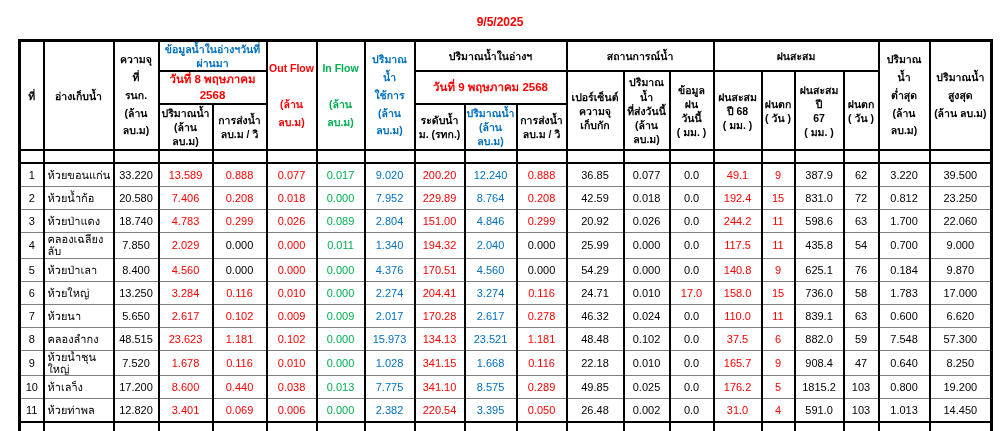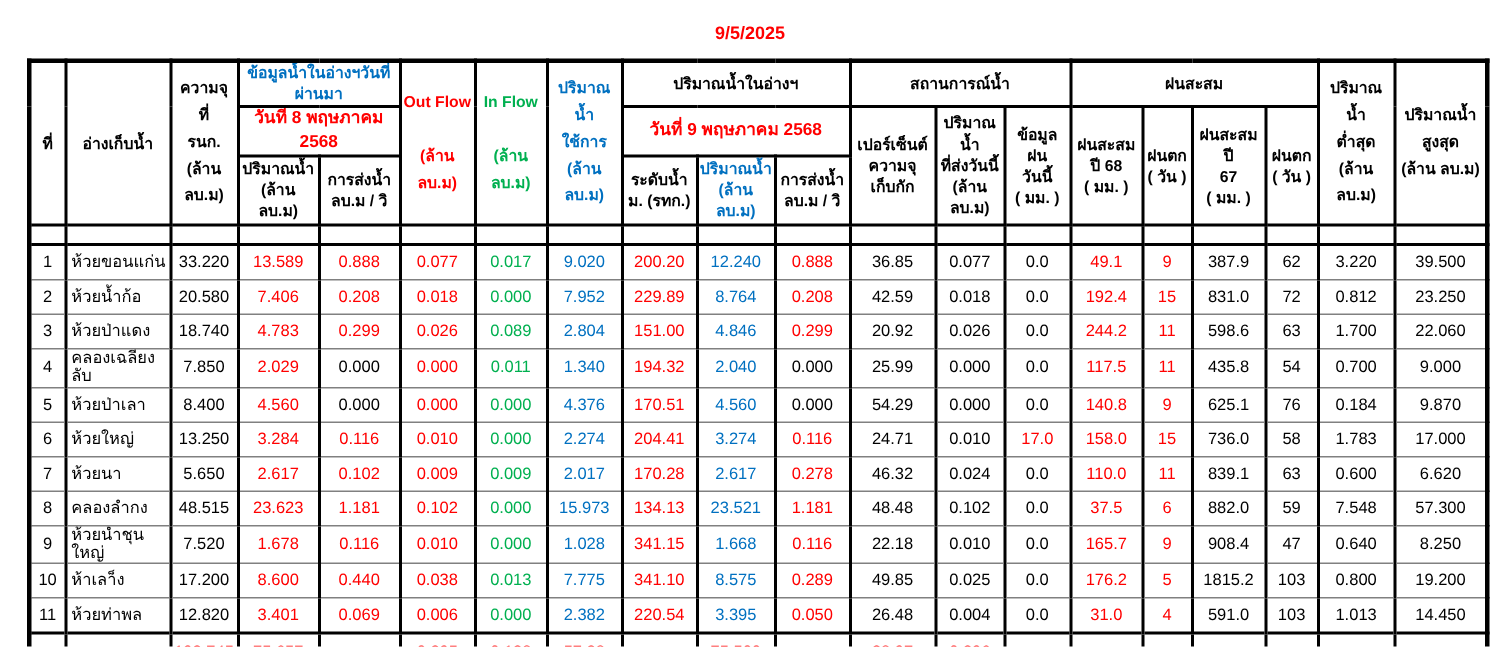--- a/index.html
+++ b/index.html
@@ -361,21 +361,21 @@
         <td class="black">12.820</td>
         <td class="red">3.401</td>
         <td class="red">0.069</td>
         <td class="red">0.006</td>
         <td class="green">0.000</td>
         <td class="blue">2.382</td>
         <td class="red">220.54</td>
         <td class="blue">3.395</td>
         <td class="red">0.050</td>
         <td class="black">26.48</td>
-        <td class="black">0.004</td>
+        <td class="black">0.002</td>
         <td class="black">0.0</td>
         <td class="red">31.0</td>
         <td class="red">4</td>
         <td class="black">591.0</td>
         <td class="black">103</td>
         <td class="black">1.013</td>
         <td class="black">14.450</td>
       </tr>
       <tr class="total">
         <td></td>

